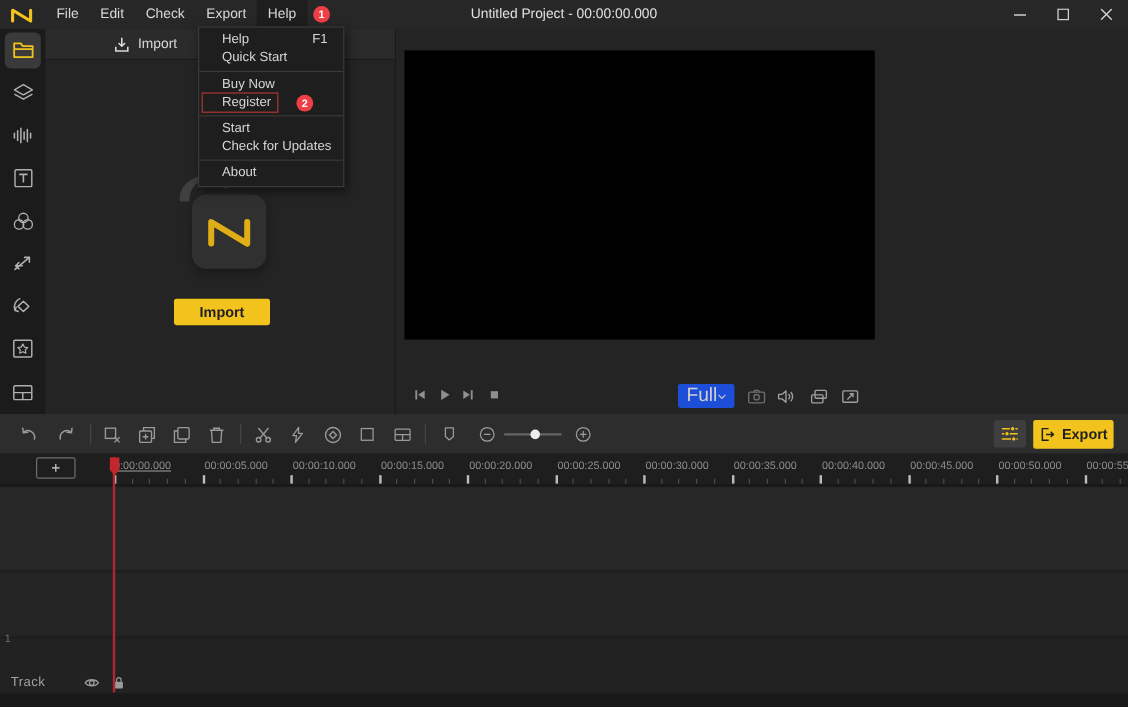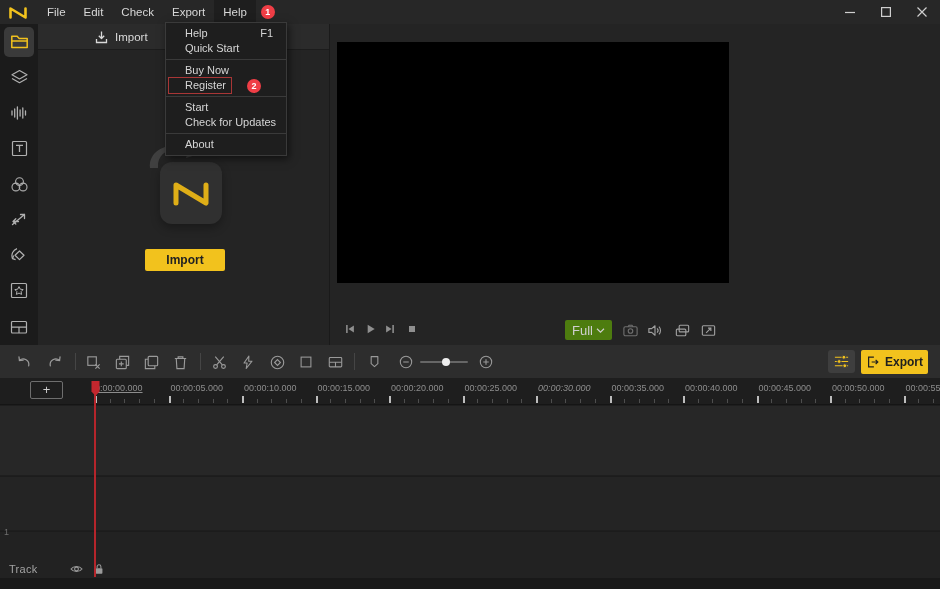--- a/index.html
+++ b/index.html
@@ -50,21 +50,21 @@
   #preview-panel { position:absolute; left:330px; top:24px; width:610px; height:321px; background:#242424; }
   #video-canvas { position:absolute; left:7px; top:18px; width:392px; height:241px; background:#000; }
   #preview-hint { position:absolute; left:412px; top:144px; width:196px; text-align:center; font-size:12px; line-height:17px; color:#565656; }
   #seek-row { position:absolute; left:0; top:263px; width:400px; height:24px; }
   #seek-track { position:absolute; left:22px; top:11px; width:270px; height:2px; background:#4b4b4b; border-radius:1px; }
   #seek-handle { position:absolute; left:14px; top:7px; width:10px; height:10px; border-radius:50%; background:#9c9c9c; }
   #timecode { position:absolute; left:303px; top:1px; width:80px; height:21px; background:#191919; border-radius:2px; display:flex; align-items:center; justify-content:center; font-family:"DejaVu Sans Mono",monospace; font-size:10px; color:#dedede; letter-spacing:.5px; }
   #transport { position:absolute; left:0; top:292px; width:400px; height:26px; display:flex; align-items:center; }
   .tr-btn { width:20px; height:18px; display:flex; align-items:center; justify-content:center; color:#8f8f8f; }
   #transport .tr-btn:first-child { margin-left:10px; }
-  #size-select { position:absolute; left:235px; top:296px; width:47px; height:20px; background:#4d7c0f; border-radius:2px; display:flex; align-items:center; justify-content:space-between; padding:0 7px; font-size:13px; color:#d0d0d0; }
+  #size-select { position:absolute; left:235px; top:296px; width:47px; height:20px; background:#1d4ed8; border-radius:2px; display:flex; align-items:center; justify-content:space-between; padding:0 7px; font-size:16px; color:#d0d0d0; }
   .pv-ic { position:absolute; top:297px; width:18px; height:18px; display:flex; align-items:center; justify-content:center; color:#9f9f9f; }
 
   
   #toolbar { position:absolute; left:0; top:345px; width:940px; height:33px; background:#2d2d2d; }
   .tb-btn { position:absolute; top:7px; width:28px; height:20px; display:flex; align-items:center; justify-content:center; color:#9a9a9a; }
   .tb-sep { position:absolute; top:8px; width:1px; height:17px; background:#454545; }
   #tb-slider { position:absolute; left:420px; top:15.5px; width:48px; height:2px; background:#666; border-radius:1px; }
   #tb-slider-dot { position:absolute; left:22px; top:-3px; width:8px; height:8px; border-radius:50%; background:#ededed; }
   #settings-btn { position:absolute; left:828px; top:5px; width:27px; height:23px; background:#3e3e3e; border-radius:3px; display:flex; align-items:center; justify-content:center; color:#f2c21d; }
   #export-btn { position:absolute; left:861px; top:5px; width:67px; height:24px; background:#f2c21d; border-radius:2px; border:none; display:flex; align-items:center; justify-content:center; gap:5px; font-family:"Liberation Sans",sans-serif; font-size:12px; font-weight:bold; color:#1f1f1f; }
@@ -99,20 +99,21 @@
       <svg width="20" height="16" viewBox="0 0 20 16">
           <path d="M2.5,13.5 V4.5 L17.5,13.5 V4.5" stroke="#f2c21d" stroke-width="2.6" fill="none" stroke-linejoin="round" stroke-linecap="round"></path>
         </svg>
     </span>
     <span class="menu-item">File</span>
     <span class="menu-item">Edit</span>
     <span class="menu-item">Check</span>
     <span class="menu-item">Export</span>
     <span class="menu-item active">Help</span>
     <span class="badge">1</span>
+    <span id="win-title">Untitled Project - 00:00:00.000</span>
     <div id="win-controls">
       <span class="win-btn">
           <svg width="10" height="10" viewBox="0 0 10 10">
             <path d="M0,5.5 H10" stroke="currentColor" stroke-width="1.2"></path>
           </svg>
         </span>
       <span class="win-btn">
           <svg width="10" height="10" viewBox="0 0 10 10">
             <rect x="0.6" y="0.6" width="8.8" height="8.8" stroke="currentColor" stroke-width="1.2" fill="none"></rect>
           </svg>
@@ -415,21 +416,21 @@
   </div>
 
   <div id="timeline">
     <div id="tl-header">
         <span class="rl" style="left: 95px; text-decoration: underline;">0:00:00.000</span>
         <span class="rl" style="left: 170.5px;">00:00:05.000</span>
         <span class="rl" style="left: 244px;">00:00:10.000</span>
         <span class="rl" style="left: 317.5px;">00:00:15.000</span>
         <span class="rl" style="left: 391px;">00:00:20.000</span>
         <span class="rl" style="left: 464.5px;">00:00:25.000</span>
-        <span class="rl" style="left: 538px; font-style: italic;">00:00:30.000</span>
+        <span class="rl" style="left: 538px;">00:00:30.000</span>
         <span class="rl" style="left: 611.5px;">00:00:35.000</span>
         <span class="rl" style="left: 685px;">00:00:40.000</span>
         <span class="rl" style="left: 758.5px;">00:00:45.000</span>
         <span class="rl" style="left: 832px;">00:00:50.000</span>
         <span class="rl" style="left: 905.5px;">00:00:55</span>
         <i class="tick maj" style="left: 95px;"></i>
         <i class="tick" style="left: 109.7px;"></i>
         <i class="tick" style="left: 124.4px;"></i>
         <i class="tick" style="left: 139.1px;"></i>
         <i class="tick" style="left: 153.8px;"></i>

